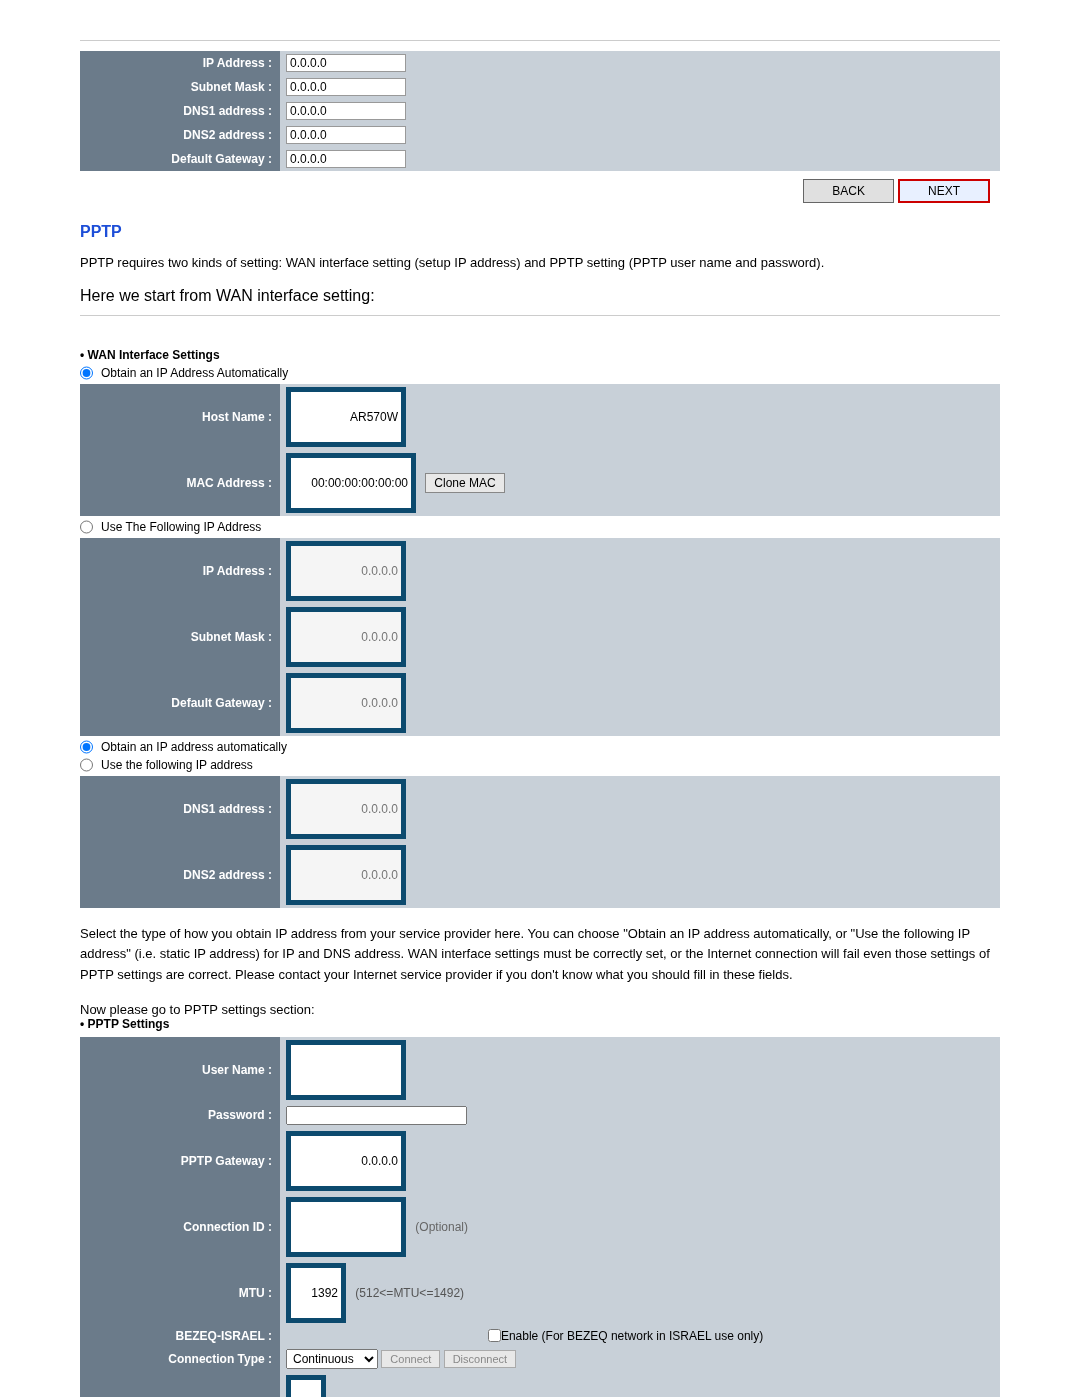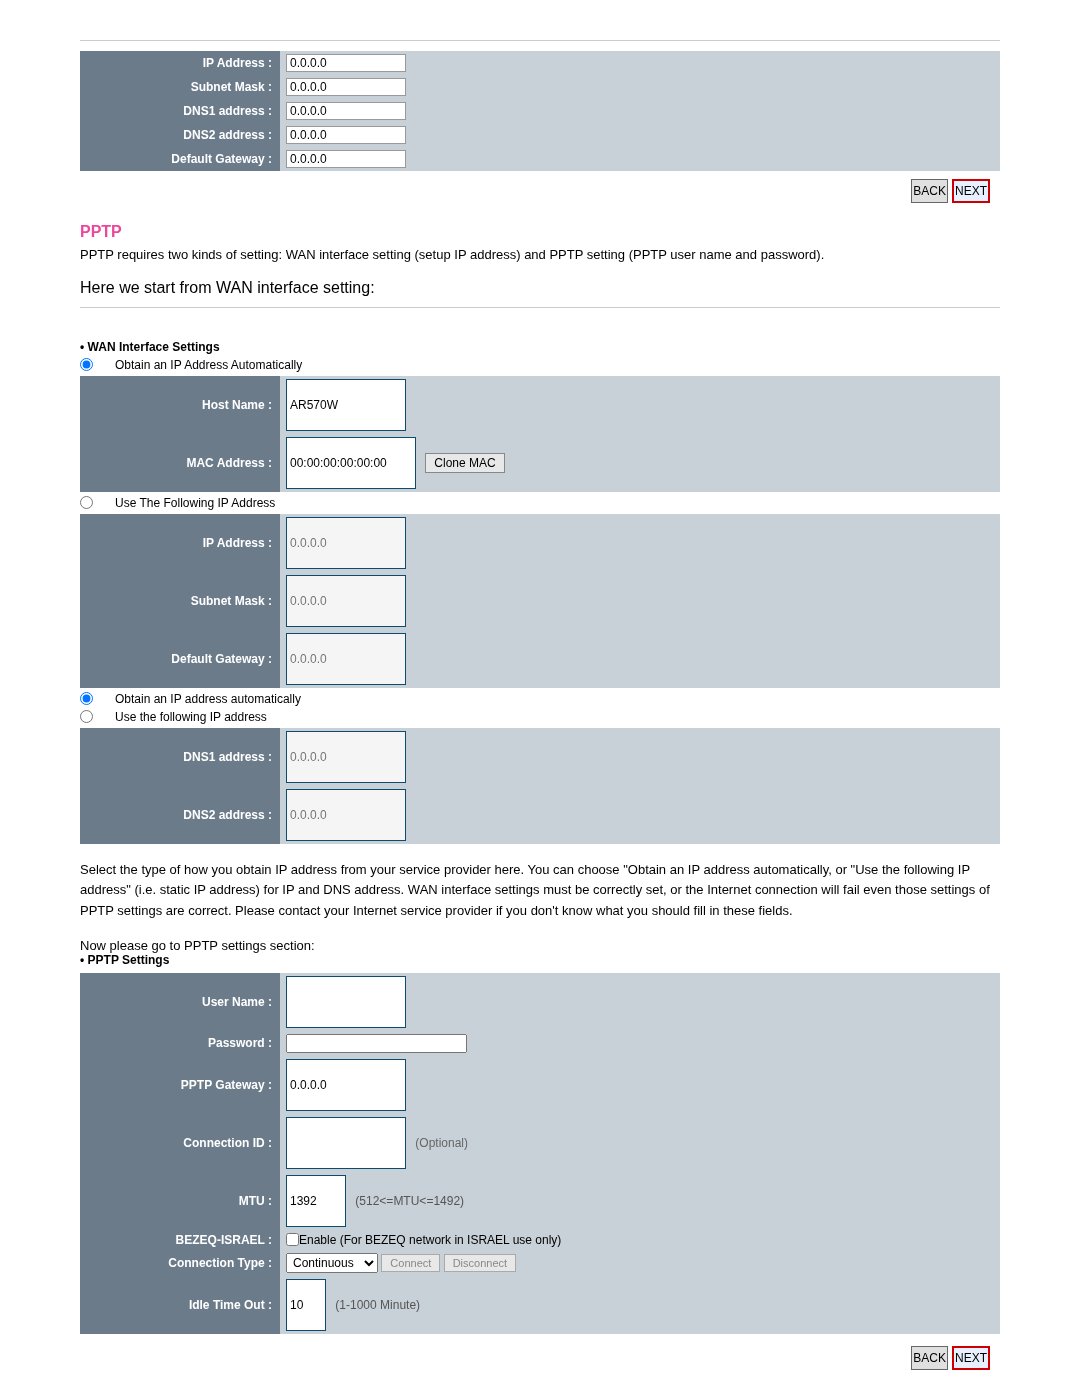--- a/index.html
+++ b/index.html
@@ -57,37 +57,37 @@
     }
 
     .btn-row {
       display: flex;
       justify-content: flex-end;
       gap: 4px;
       margin-bottom: 20px;
       padding-right: 10px;
     }
     button {
-      padding: 3px 1px;
+      padding: 3px 28px;
       font-size: 12px;
       cursor: pointer;
       border: 1px solid #666;
       background: #e0e0e0;
     }
     button.next-btn {
       background: #e8f0ff;
       border: 2px solid #cc0000;
     }
 
     
     .pptp-heading {
-      color: #ec4899;
+      color: #1d4ed8;
       font-size: 16px;
       font-weight: bold;
-      margin-bottom: 4px;
+      margin-bottom: 12px;
     }
 
     .description-text {
       font-size: 13px;
       margin-bottom: 14px;
       line-height: 1.5;
     }
 
     .section-intro {
       font-size: 16px;
@@ -100,22 +100,21 @@
     }
     .wan-section .bullet-label {
       font-weight: bold;
       font-size: 12px;
       margin-bottom: 4px;
       margin-top: 32px;
     }
 
     .radio-row {
       display: flex;
-      align-items: center;
-      gap: 22px;
+      gap: 8px;
       margin: 4px 0 4px 0;
       font-size: 12px;
     }
     .radio-row input[type="radio"] {
       margin: 0;
     }
 
     
     .wan-table {
       width: 100%;
@@ -131,26 +130,27 @@
       font-size: 12px;
       font-weight: bold;
       white-space: nowrap;
     }
     .wan-table tr td.wvalue {
       background: #c8d0d8;
       padding: 3px 6px;
       font-size: 12px;
     }
     .wan-table tr td.wvalue input[type="text"] {
-      border: 1px solid #0c4a6e;
+      border: 5px solid #0c4a6e;
       padding: 18px 3px;
       font-size: 12px;
       width: 120px;
       background: #fff;
       color: #000;
+      text-align: right;
     }
     .wan-table tr td.wvalue input[type="text"].disabled-val {
       color: #bbb;
       background: #f5f5f5;
     }
     .wan-table tr td.wrest {
       background: #c8d0d8;
       padding: 3px 6px;
     }
 
@@ -177,20 +177,21 @@
     .mtu-hint {
       color: #555;
       font-size: 12px;
       margin-left: 6px;
     }
 
     .checkbox-row {
       display: flex;
       align-items: center;
       font-size: 12px;
+      justify-content: center;
     }
     .checkbox-row input[type="checkbox"] {
       margin: 0;
     }
 
     select.connection-type-select {
       font-size: 12px;
       padding: 1px 2px;
       width: 92px;
     }

